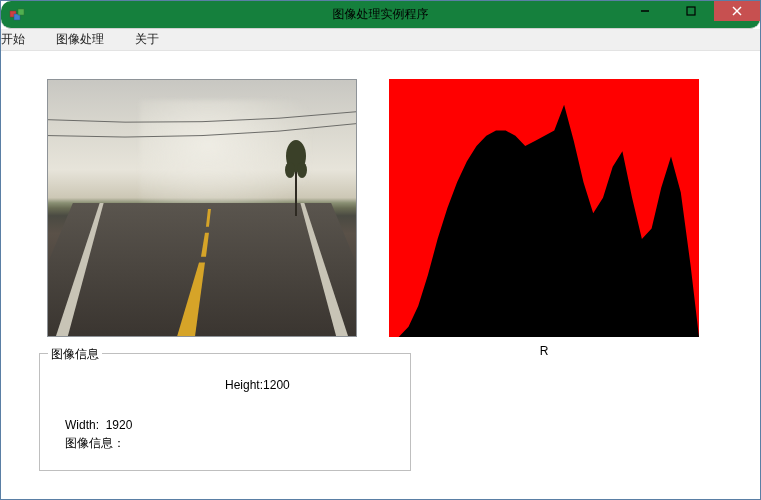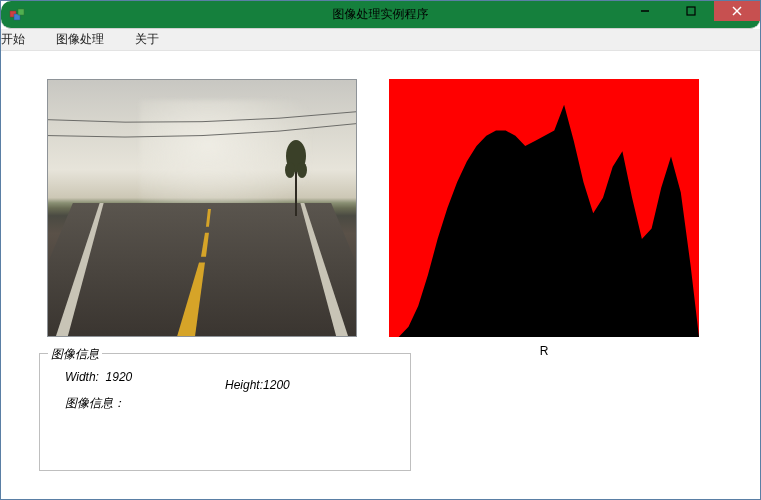--- a/index.html
+++ b/index.html
@@ -116,39 +116,38 @@
     color: #000;
   }
 
   .groupbox {
     position: absolute;
     left: 36px;
     top: 302px;
     width: 346px;
     height: 118px;
     border: 1px solid #bfbfbf;
-    font-style: italic;
   }
   .groupbox-title {
     position: absolute;
     top: -8px;
     left: 8px;
     background: #fff;
     padding: 0 3px;
     font-size: 12px;
     color: #000;
   }
   .gb-content {
     padding: 10px 16px 8px 16px;
     font-size: 12px;
     line-height: 18px;
     color: #000;
   }
   .row { display: flex; }
-  .cellL { width: 160px; }
+  .cellL { width: 160px; margin-top: 48px; }
   .cellR { width: 160px; margin-top: 8px; }
 
   
   .scenic {
     width: 100%;
     height: 100%;
     position: relative;
     background:
       linear-gradient(to bottom,
         #c8c7c2 0%,

